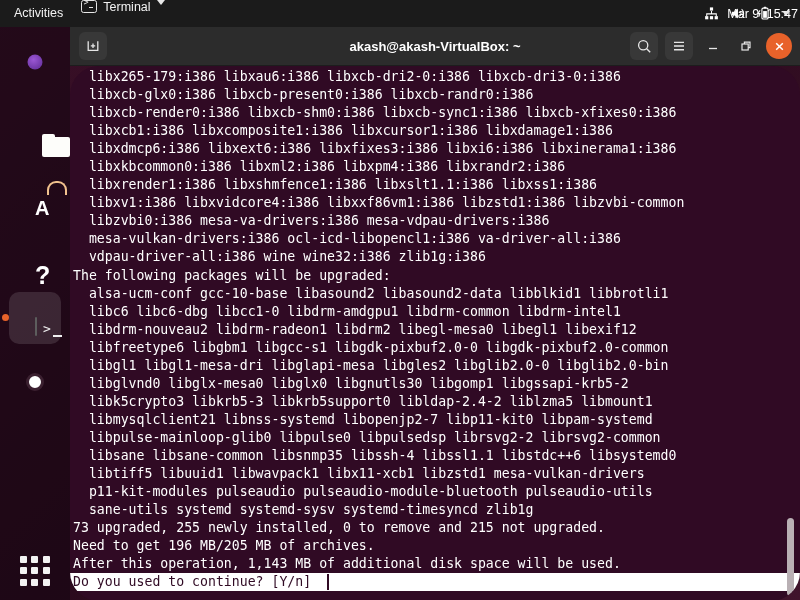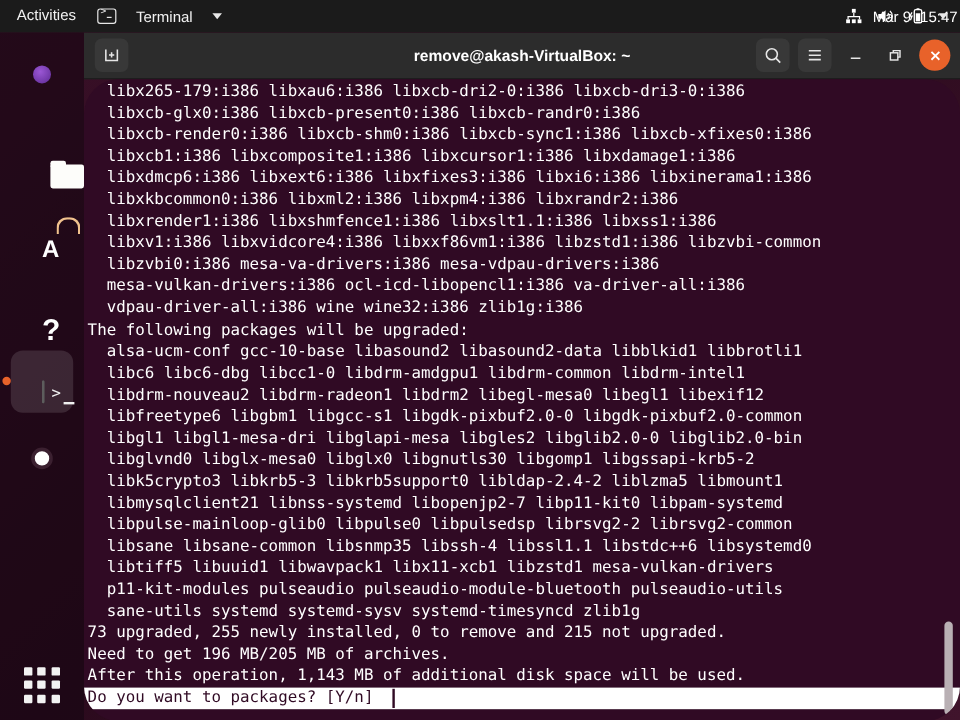--- a/index.html
+++ b/index.html
@@ -34,22 +34,21 @@
   }
   #activities {
     padding: 0 10px 0 14px;
     height: 27px;
     line-height: 27px;
     color: #f2f2f2;
     font-size: 12.5px;
   }
   #appmenu {
     display: flex;
-    align-items: center;
-    gap: 16px;
+    gap: 6px;
     padding: 0 8px;
     height: 27px;
     color: #f2f2f2;
     font-size: 12.5px;
   }
   .term-glyph {
     width: 14px; height: 11px;
     border: 1.4px solid #e8e8e8;
     border-radius: 2.5px;
     position: relative;
@@ -468,21 +467,21 @@
 
     <div id="titlebar">
 
       <div class="tb-btn" id="newtab">
         <svg width="16" height="16" viewBox="0 0 16 16">
           <path d="M3.2 3.2 L3.2 12.4 L12.8 12.4 L12.8 3.2" stroke="#e6e6e6" stroke-width="1.3" fill="none"></path>
           <path d="M8 5.6 L8 10 M5.8 7.8 L10.2 7.8" stroke="#e6e6e6" stroke-width="1.3"></path>
         </svg>
       </div>
 
-      <div id="wintitle">remove@akash-VirtualBox: ~</div>
+      <div id="wintitle">akash@akash-VirtualBox: ~</div>
 
       <div id="tb-right">
         <div class="tb-btn">
           <svg width="17" height="17" viewBox="0 0 17 17">
             <circle cx="7.2" cy="7.2" r="4.6" stroke="#e6e6e6" stroke-width="1.3" fill="none"></circle>
             <path d="M10.7 10.7 L14.2 14.2" stroke="#e6e6e6" stroke-width="1.4"></path>
           </svg>
         </div>
         <div class="tb-btn">
           <svg width="16" height="16" viewBox="0 0 16 16">
@@ -532,21 +531,21 @@
   libpulse-mainloop-glib0 libpulse0 libpulsedsp librsvg2-2 librsvg2-common
   libsane libsane-common libsnmp35 libssh-4 libssl1.1 libstdc++6 libsystemd0
   libtiff5 libuuid1 libwavpack1 libx11-xcb1 libzstd1 mesa-vulkan-drivers
   p11-kit-modules pulseaudio pulseaudio-module-bluetooth pulseaudio-utils
   sane-utils systemd systemd-sysv systemd-timesyncd zlib1g
 73 upgraded, 255 newly installed, 0 to remove and 215 not upgraded.
 Need to get 196 MB/205 MB of archives.
 After this operation, 1,143 MB of additional disk space will be used.</div>
 
       <div id="promptline" style="top: 507.4px; height: 18.05px;">
-        <div id="prompttext">Do you want to packages? [Y/n] </div>
+        <div id="prompttext">Do you used to continue? [Y/n] </div>
         <div id="cursor" style="left: 257.078px; display: block;"></div>
       </div>
 
       <div id="scrollbar" style="top: 452.4px; height: 78px;"></div>
     </div>
   </div>
 
 </div>
 
 </body></html>

